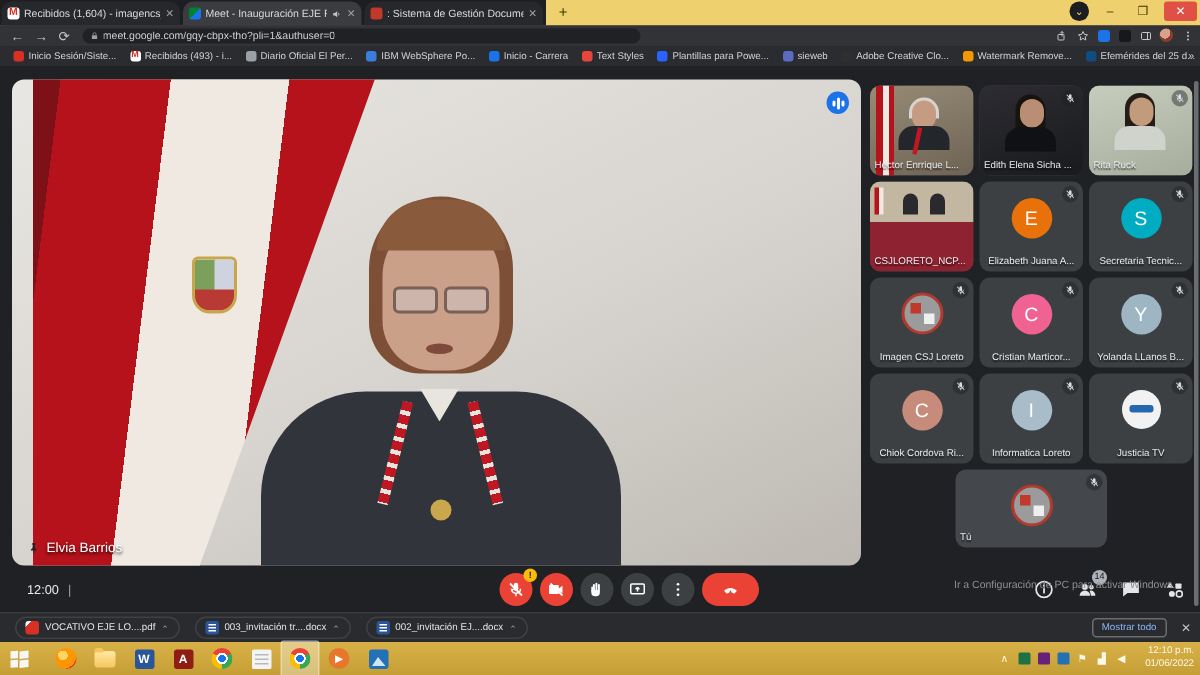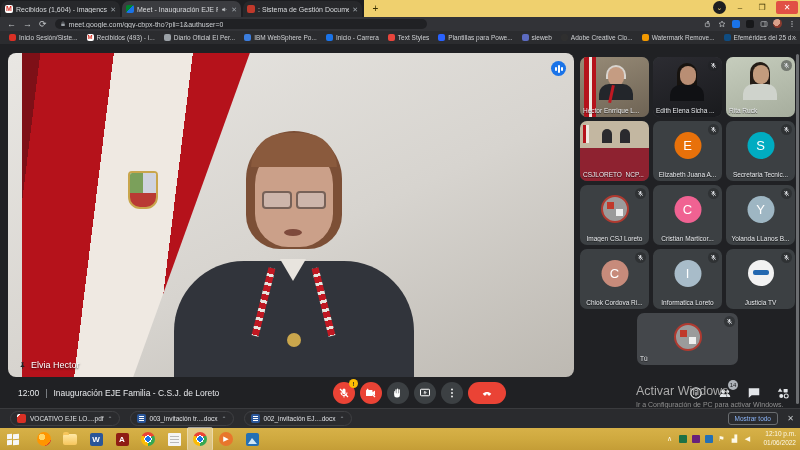--- a/index.html
+++ b/index.html
@@ -295,33 +295,32 @@
       <div id="w-sashL"></div>
       <div id="w-sashR"></div>
       <div id="w-medal"></div>
       <div id="main-label">
         <span id="pinic">
             <svg width="9" height="9" viewBox="0 0 24 24" fill="#202124">
               <path d="M9 3h6v2l-1.4 1.4.8 5.6 2.6 2v2H7v-2l2.6-2 .8-5.6L9 5z"></path>
               <rect x="11.2" y="16" width="1.6" height="5"></rect>
             </svg>
           </span>
-        <span class="mtext">Elvia Hector</span>
+        <span class="mtext">Elvia Barrios</span>
       </div>
       <div id="audio-ind">
         <i style="height:4px"></i>
           <i style="height:8px"></i>
           <i style="height:4px"></i>
       </div>
     </div>
 
     <div id="meetinfo">
       <span class="t">12:00</span>
       <span class="sep">|</span>
-      <span class="t">Inauguración EJE Familia - C.S.J. de Loreto</span>
     </div>
 
     <div id="controls">
         <div class="cbtn danger ">
           <svg width="12" height="12" viewBox="0 0 24 24" fill="#fff">
             <path d="M12 14a3 3 0 0 0 3-3V6a3 3 0 0 0-6 0v5a3 3 0 0 0 3 3z"></path>
             <path d="M17 11a5 5 0 0 1-9.6 2M7 11H5a7 7 0 0 0 6 6.9V21h2v-3.1A7 7 0 0 0 19 11h-2z" fill="#fff"></path>
             <path d="M4 4l16 16" stroke="#fff" stroke-width="2.4"></path>
           </svg>
           <span class="cbadge">!</span>
@@ -388,21 +387,20 @@
           <svg width="14" height="14" viewBox="0 0 24 24" fill="#e3e6e9">
             <path d="M7 4l4 6H3z"></path>
             <rect x="13" y="5" width="7" height="6" rx="1"></rect>
             <circle cx="9" cy="17" r="3.4"></circle>
             <circle cx="17.5" cy="17" r="3.4" fill="none" stroke="#e3e6e9" stroke-width="1.8"></circle>
           </svg>
         </div>
       </div>
 
     <div id="watermark">
-      <div id="wm1">Activar Windows</div>
       <div id="wm2">Ir a Configuración de PC para activar Windows.</div>
     </div>
 
     <div id="pgrid">
         <div class="ptile">
           <div class="vbg" style="background:linear-gradient(160deg,#978b77,#6e6354);">
             <div style="position:absolute;left:4px;top:0;width:12px;height:100%;background:linear-gradient(90deg,#b5121b 0 40%,#efe9e2 40% 70%,#b5121b 70% 100%);"></div>
             <div class="p-hair" style="left:26px;top:8px;background:#d8d4cf;"></div>
             <div class="p-head" style="left:28px;top:10px;background:#c59c82;"></div>
             <div class="p-body" style="left:19px;top:27px;background:#23262b;"></div>

